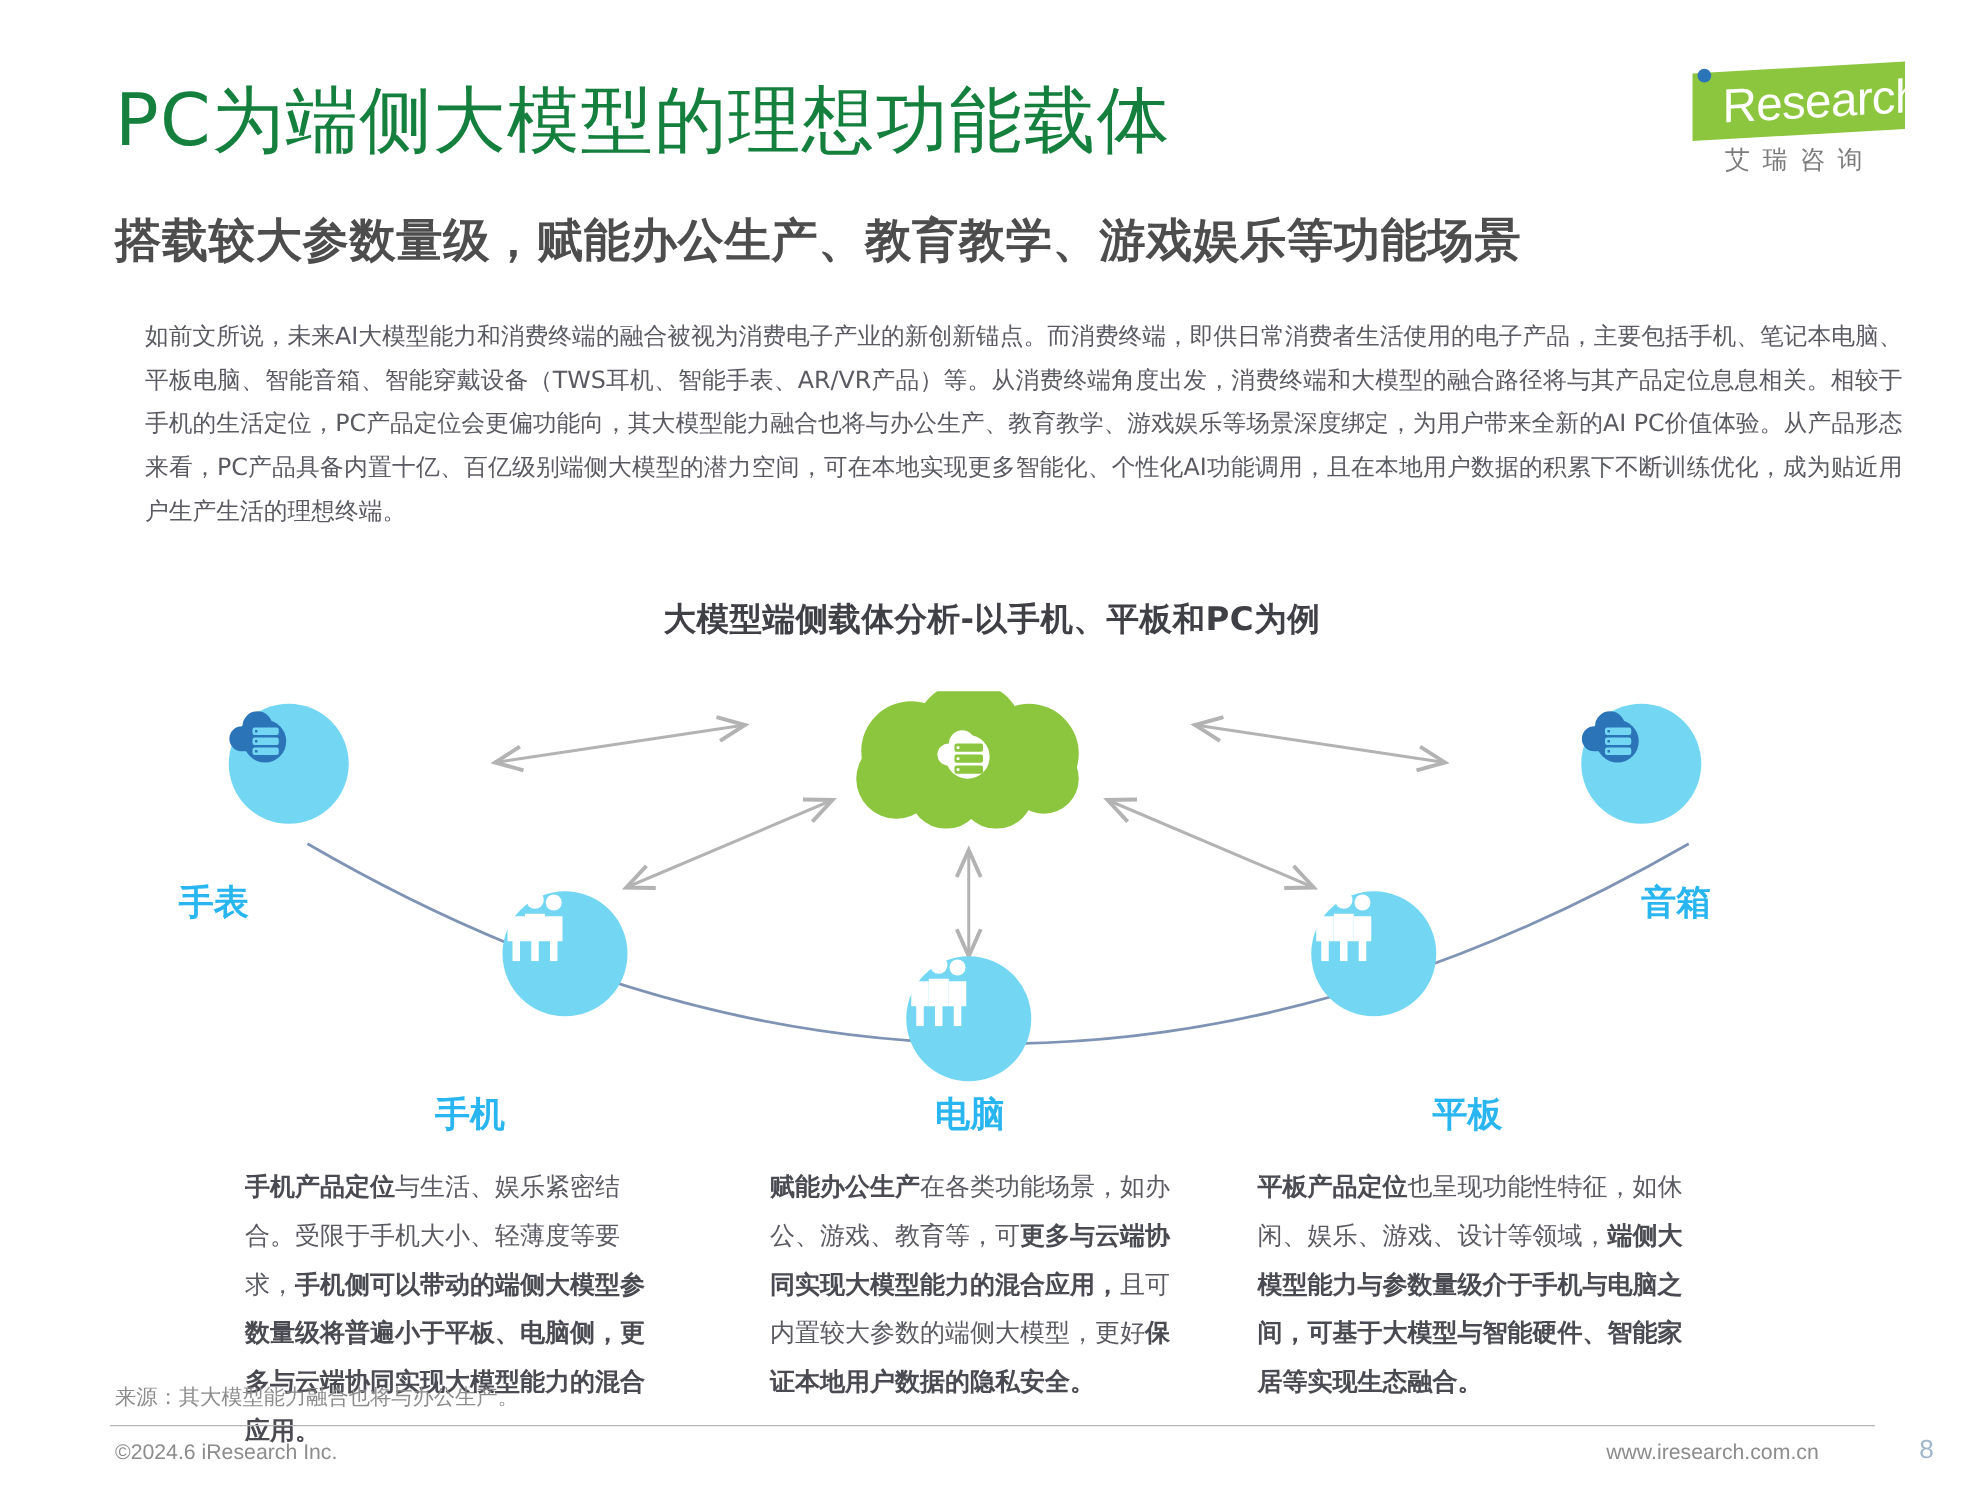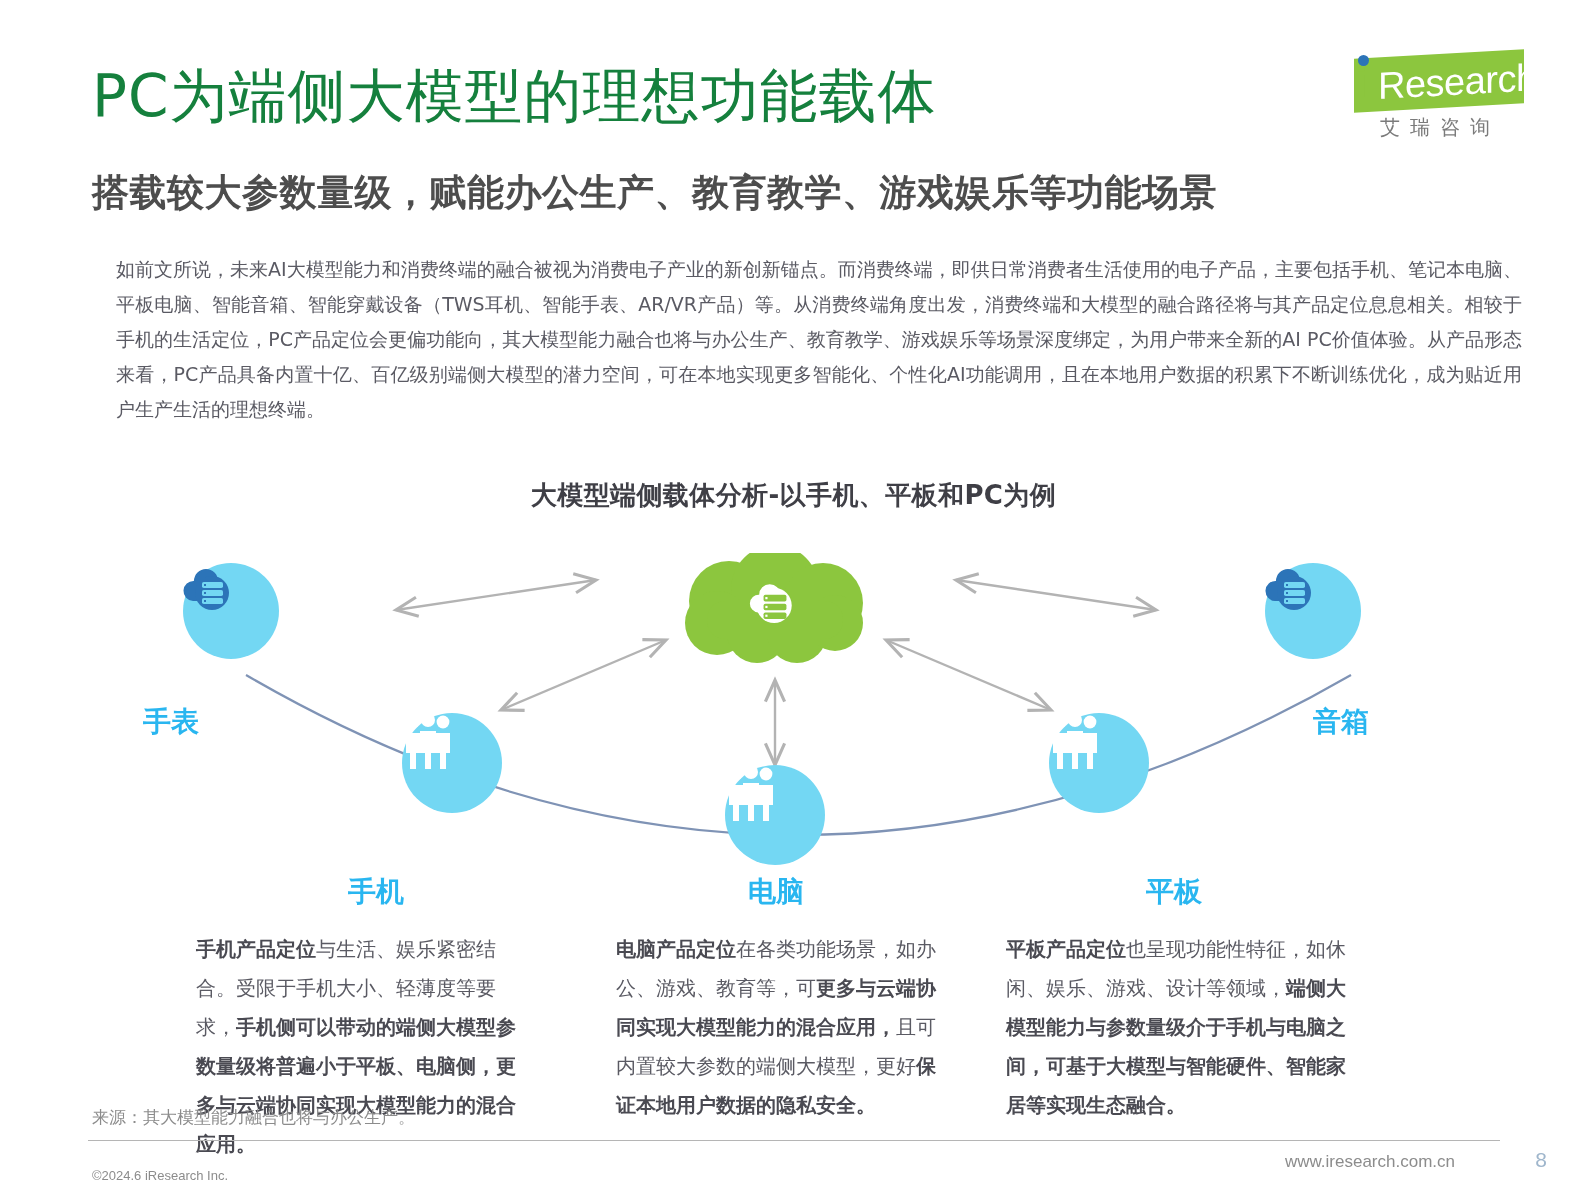--- a/index.html
+++ b/index.html
@@ -198,23 +198,22 @@
     top: 1140px;
     width: 1412px;
     height: 1px;
     background: #b5b5b5;
   }
   .copyright {
     position: absolute;
     left: 92px;
     top: 1152px;
     color: #8c8c8c;
-    font-size: 13px;
-    font-family: "Liberation Sans", sans-serif;
-    margin-top: 16px;
+    font-size: 17px;
+    font-family: "Liberation Sans", sans-serif;
   }
   .website {
     position: absolute;
     right: 132px;
     top: 1152px;
     color: #8c8c8c;
     font-size: 17px;
     font-family: "Liberation Sans", sans-serif;
   }
   .pageno {
@@ -357,21 +356,21 @@
         <path d="M18,18 h16 v22 h-5 v16 h-6 v-16 h-5 z" fill="#ffffff"></path>
         <path d="M34,20 h14 v20 h-4 v16 h-6 v-16 h-4 z" fill="#ffffff"></path>
       </svg>
     </div>
     <div class="node-label" style="left:1140px; top:348px;">平板</div>
 
   </div>
 
   <div class="desc" style="left:196px; top:930px; width:330px;"><b>手机产品定位</b><span>与生活、娱乐紧密结合。受限于手机大小、轻薄度等要求，</span><b>手机侧可以带动的端侧大模型参数量级将普遍小于平板、电脑侧，更多与云端协同实现大模型能力的混合应用。</b></div>
 
-  <div class="desc" style="left:616px; top:930px; width:333px;"><b>电脑产品定位</b><span>在各类功能场景，如办公、游戏、教育等，可</span><b>更多与云端协同实现大模型能力的混合应用，</b><span>且可内置较大参数的端侧大模型，更好</span><b>保证本地用户数据的隐私安全。</b></div>
+  <div class="desc" style="left:616px; top:930px; width:333px;"><b>赋能办公生产</b><span>在各类功能场景，如办公、游戏、教育等，可</span><b>更多与云端协同实现大模型能力的混合应用，</b><span>且可内置较大参数的端侧大模型，更好</span><b>保证本地用户数据的隐私安全。</b></div>
 
   <div class="desc" style="left:1006px; top:930px; width:352px;"><b>平板产品定位</b><span>也呈现功能性特征，如休闲、娱乐、游戏、设计等领域，</span><b>端侧大模型能力与参数量级介于手机与电脑之间，可基于大模型与智能硬件、智能家居等实现生态融合。</b></div>
 
   <div class="source">来源：其大模型能力融合也将与办公生产。</div>
   <div class="rule"></div>
   <div class="copyright">©2024.6 iResearch Inc.</div>
   <div class="website">www.iresearch.com.cn</div>
   <div class="pageno">8</div>
 
 </div>

